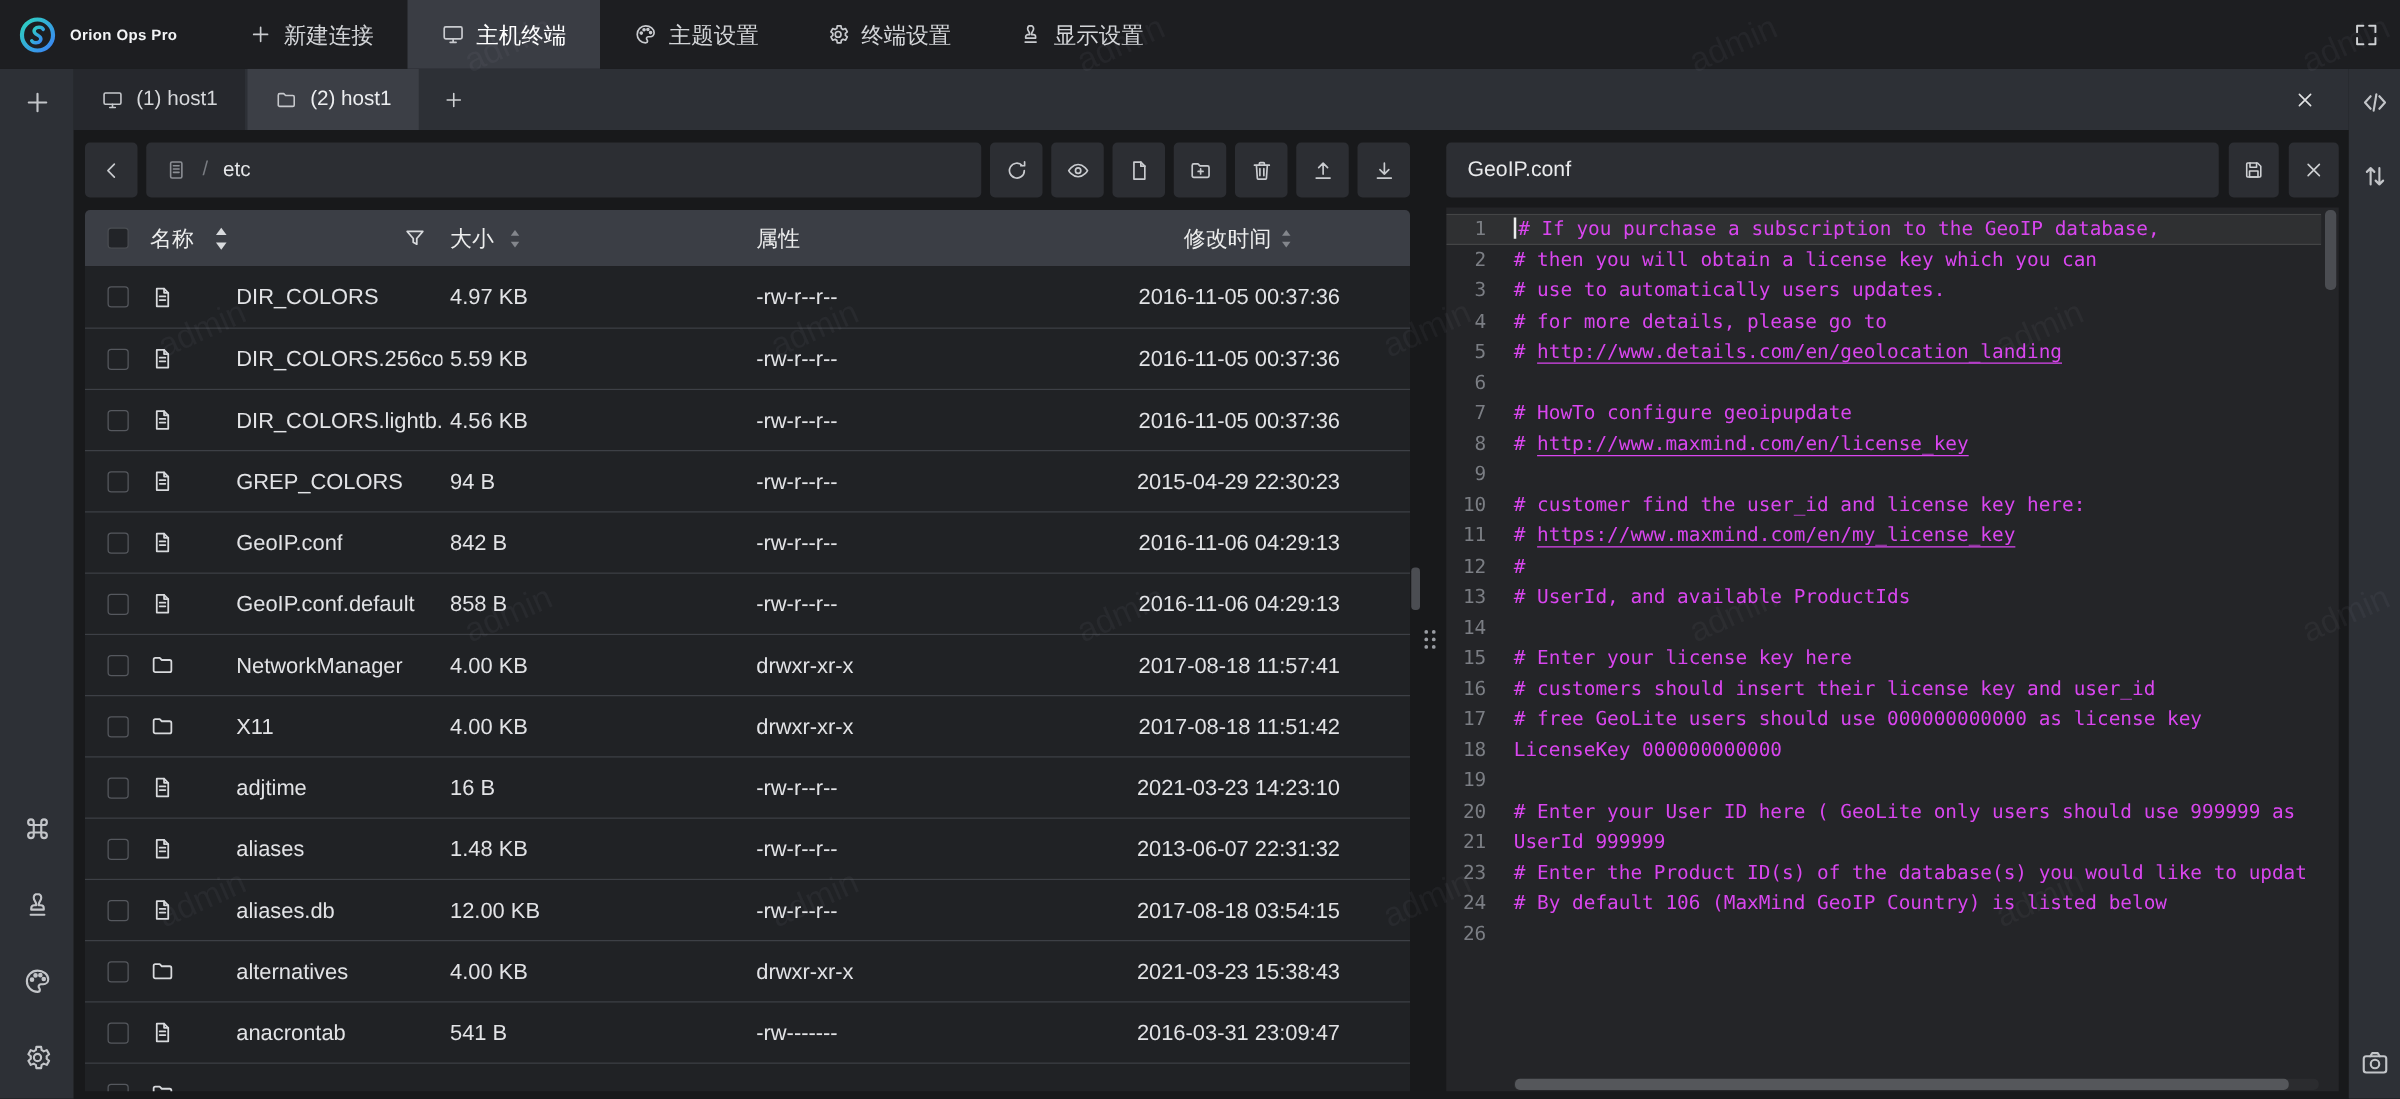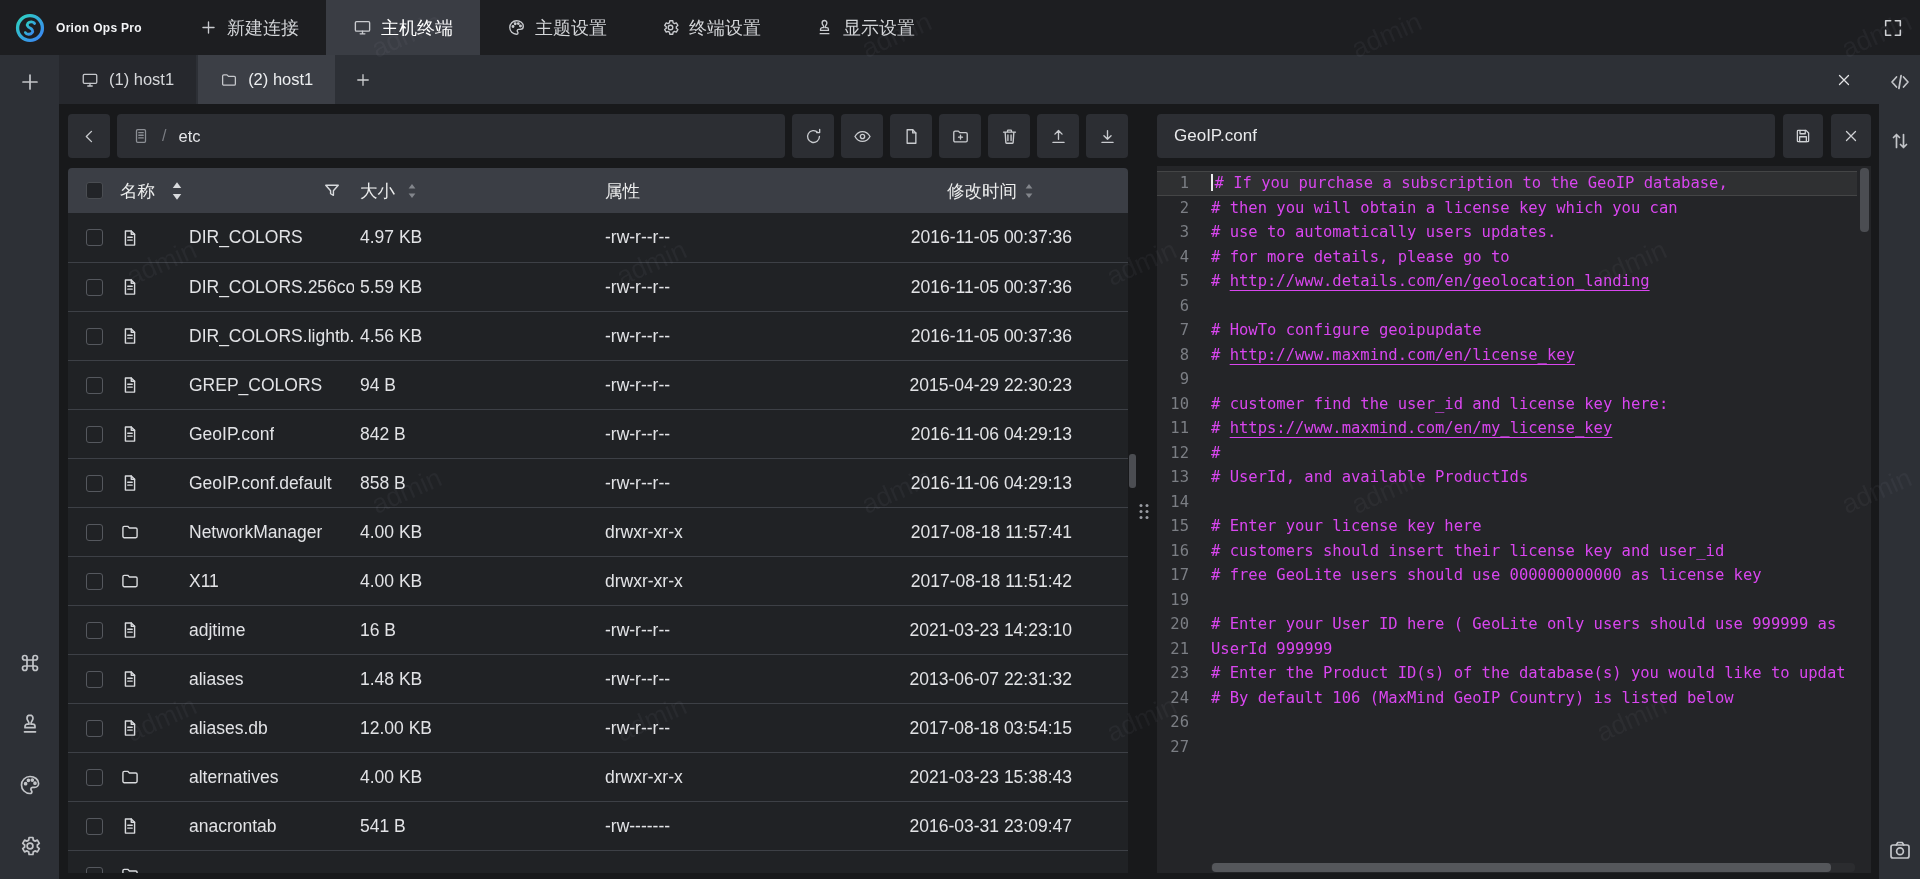--- a/index.html
+++ b/index.html
@@ -727,20 +727,24 @@
               </div>
               <div class="line">
                 <span class="ln">16</span>
                 <span class="tx"># customers should insert their license key and user_id</span>
               </div>
               <div class="line">
                 <span class="ln">17</span>
                 <span class="tx"># free GeoLite users should use 000000000000 as license key</span>
               </div>
               <div class="line">
+                <span class="ln">18</span>
+                <span class="tx">LicenseKey 000000000000</span>
+              </div>
+              <div class="line">
                 <span class="ln">19</span>
                 <span class="tx"></span>
               </div>
               <div class="line">
                 <span class="ln">20</span>
                 <span class="tx"># Enter your User ID here ( GeoLite only users should use 999999 as</span>
               </div>
               <div class="line">
                 <span class="ln">21</span>
                 <span class="tx">UserId 999999</span>
@@ -748,24 +752,20 @@
               <div class="line">
                 <span class="ln">23</span>
                 <span class="tx"># Enter the Product ID(s) of the database(s) you would like to updat</span>
               </div>
               <div class="line">
                 <span class="ln">24</span>
                 <span class="tx"># By default 106 (MaxMind GeoIP Country) is listed below</span>
               </div>
               <div class="line">
                 <span class="ln">26</span>
-                <span class="tx"></span>
-              </div>
-              <div class="line">
-                <span class="ln">27</span>
                 <span class="tx"></span>
               </div>
             </div>
           <div class="ed-vscroll"></div>
           <div class="ed-hscroll">
               <div class="thumb"></div>
             </div>
         </div>
       </section>
 

